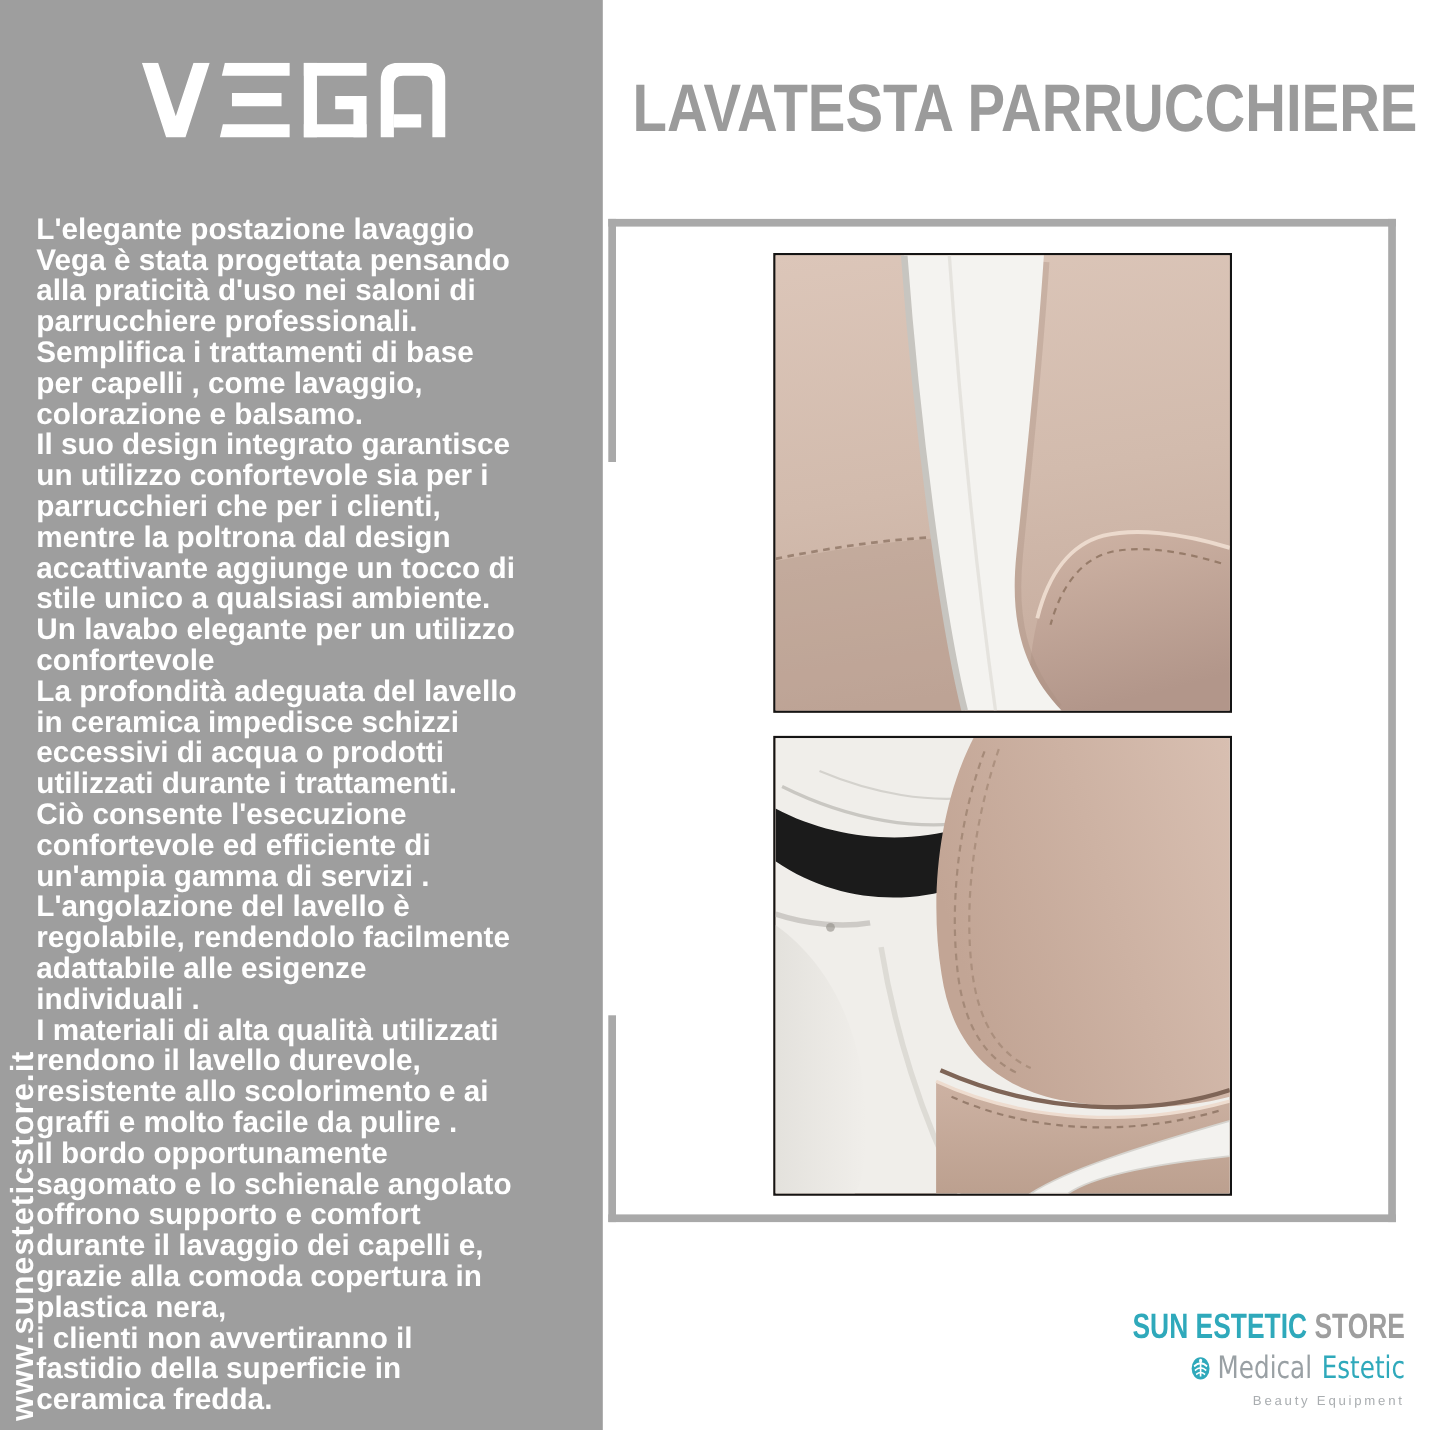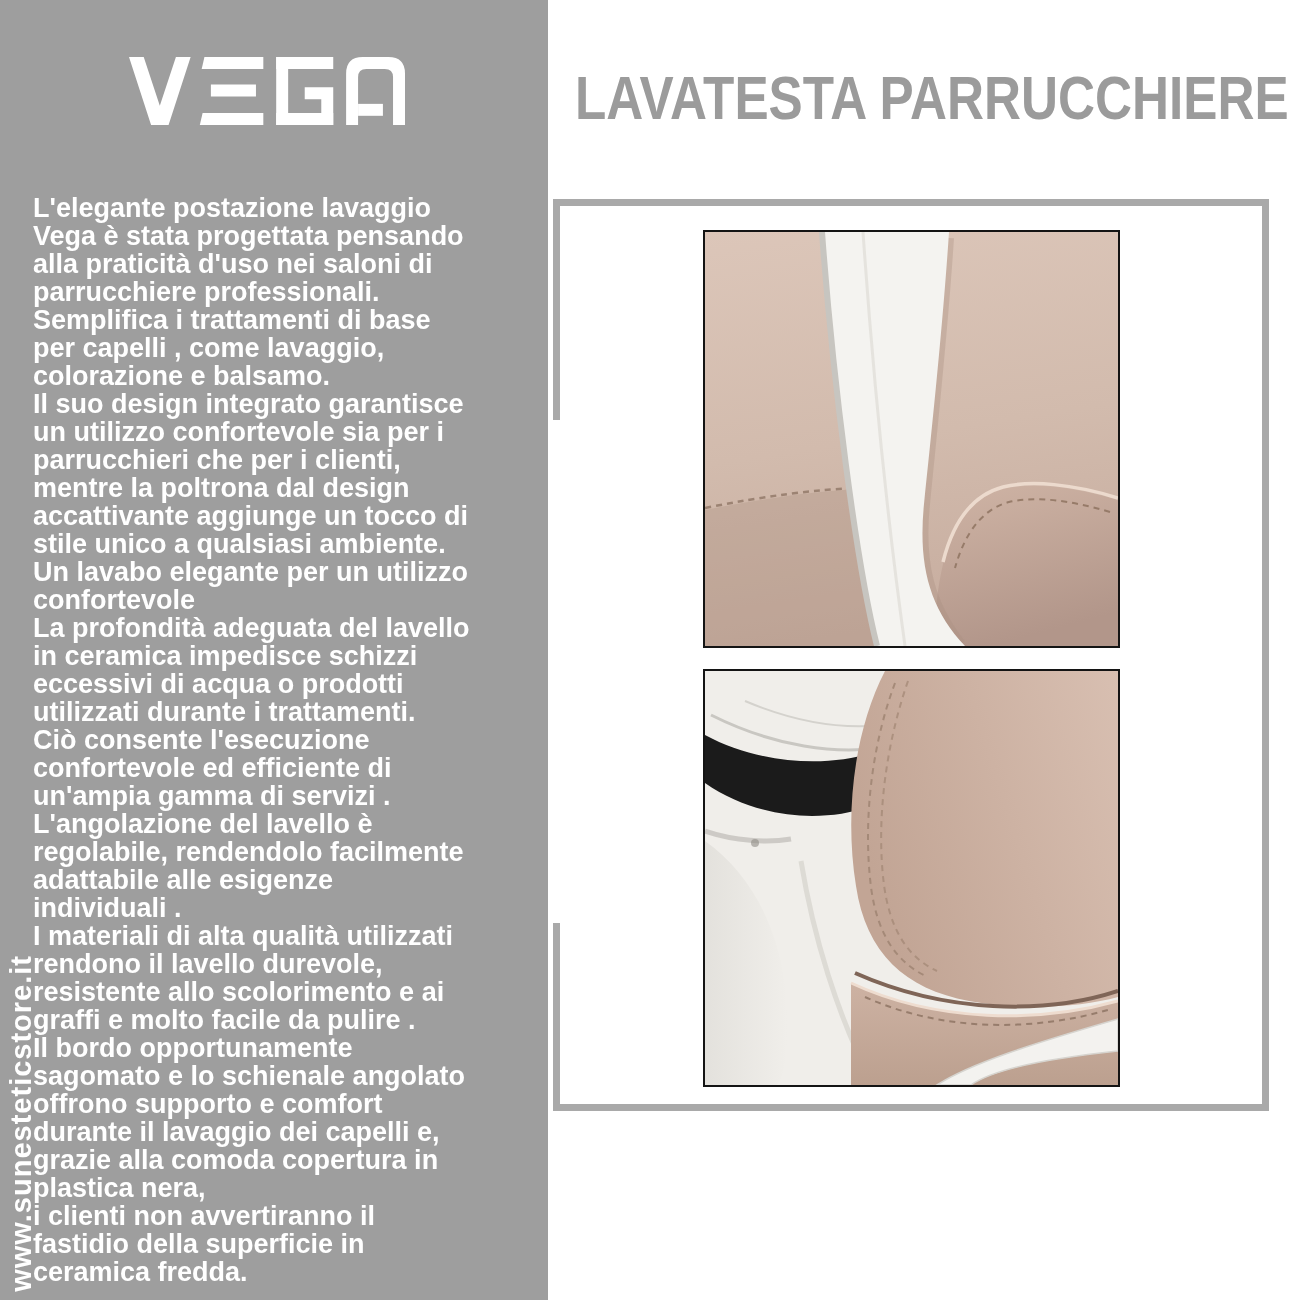--- a/index.html
+++ b/index.html
@@ -184,14 +184,32 @@
       <path d="M190,12 C166,76 158,152 166,216 C172,262 191,292 223,306" stroke="#a18674" stroke-width="2" stroke-dasharray="6 5" fill="none" opacity="0.9"></path>
       <path d="M203,10 C180,76 171,152 179,214 C185,258 202,286 232,300" stroke="#a18674" stroke-width="2" stroke-dasharray="6 5" fill="none" opacity="0.7"></path>
       <path d="M150,302 C240,342 340,344 413,320" stroke="#7f6557" stroke-width="4" fill="none"></path>
       <path d="M146,312 C232,352 334,352 413,330 L413,414 L146,414 Z" fill="url(#p2seat)"></path>
       <path d="M146,312 C232,352 334,352 413,330" stroke="#eedccf" stroke-width="3" fill="none"></path>
       <path d="M160,326 C240,362 332,360 406,338" stroke="#8e7464" stroke-width="2" stroke-dasharray="6 5" fill="none" opacity="0.85"></path>
       <path d="M232,414 C266,392 330,372 413,348 L413,380 C336,388 286,400 266,414 Z" fill="#f3f2ef" stroke="#d6d4cf" stroke-width="1.5"></path>
     </svg>
   </div>
 
+  <div class="footer-logo">
+    <div class="logo-line1">
+      <span class="teal">SUN ESTETIC</span><span class="gray">STORE</span>
+    </div>
+    <div class="logo-line2">
+      <svg width="24" height="24" viewBox="0 0 24 26" aria-hidden="true">
+        <circle cx="12" cy="13" r="11" fill="#2fa9bb"></circle>
+        <circle cx="12" cy="5.5" r="2" fill="#ffffff"></circle>
+        <rect x="11" y="6" width="2" height="15" fill="#ffffff"></rect>
+        <path d="M4,11 Q12,5 20,11" stroke="#ffffff" stroke-width="2" fill="none"></path>
+        <path d="M5,15 Q12,10 19,15" stroke="#ffffff" stroke-width="1.8" fill="none"></path>
+        <path d="M6.5,19 Q12,15 17.5,19" stroke="#ffffff" stroke-width="1.6" fill="none"></path>
+      </svg>
+      <span class="medical">Medical</span>
+        <span class="estetic">Estetic</span>
+    </div>
+    <div class="logo-line3">Beauty Equipment</div>
+  </div>
 
 </div>
 
 </body></html>

